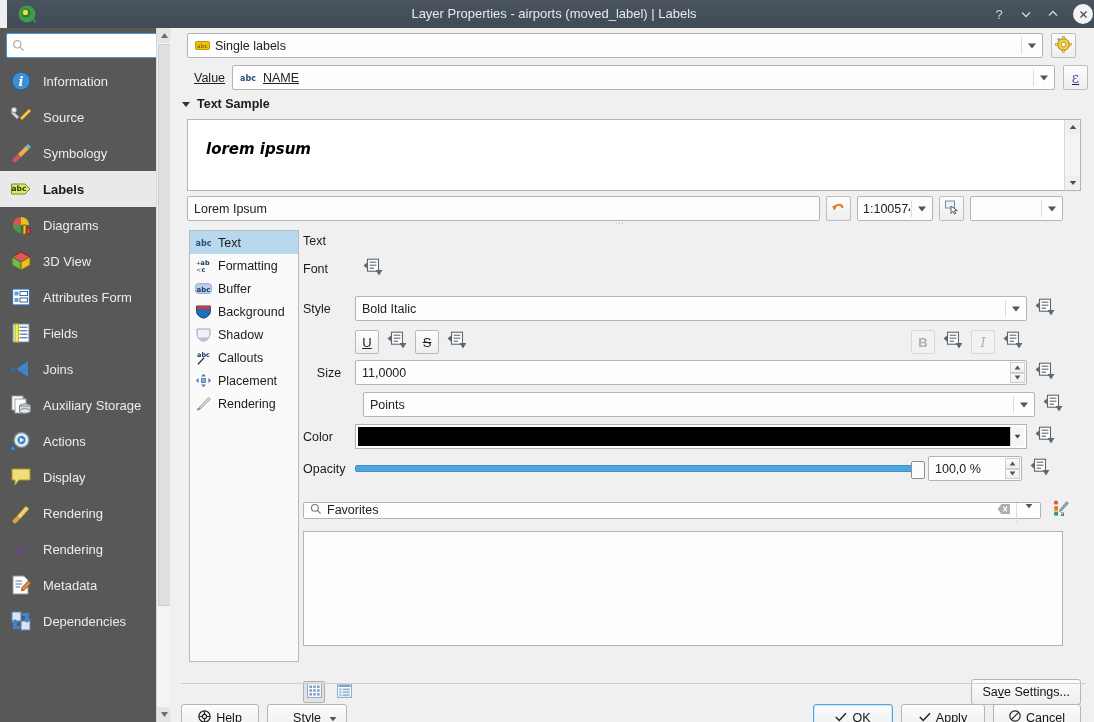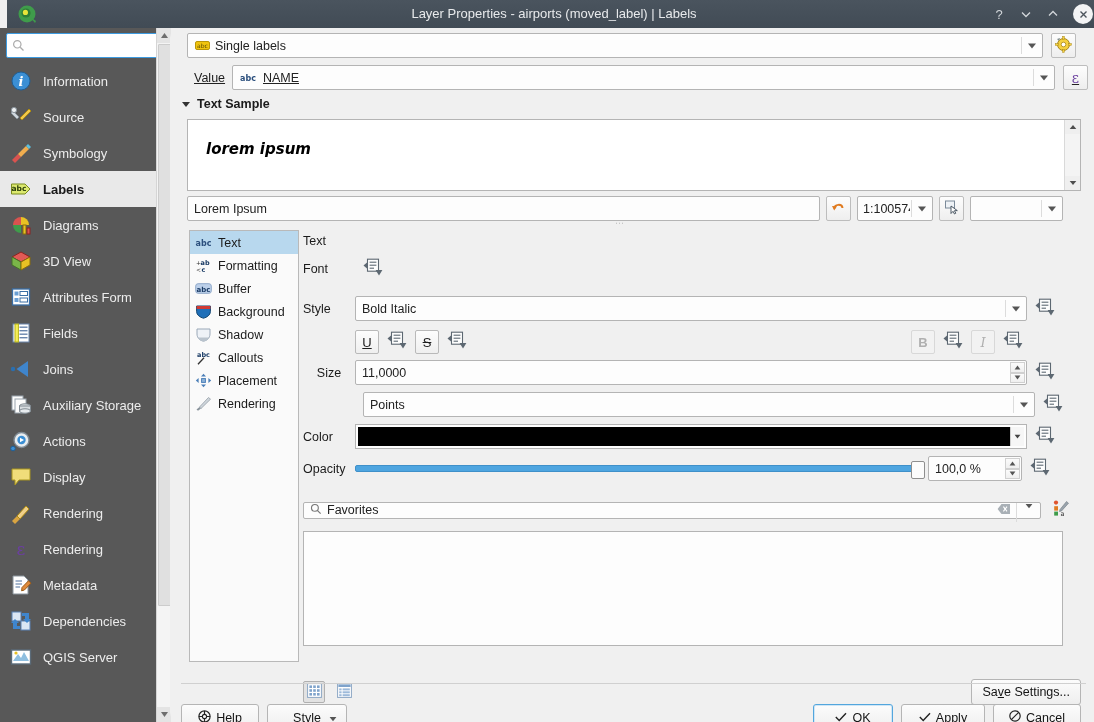--- a/index.html
+++ b/index.html
@@ -347,30 +347,20 @@
         <div class="nav-item">
           <span class="nav-ico">
             <svg width="22" height="22" viewBox="0 0 22 22">
               <rect x="2" y="2" width="9" height="9" fill="#dbe6f3" stroke="#5b82b5"></rect>
               <rect x="11" y="11" width="9" height="9" fill="#dbe6f3" stroke="#5b82b5"></rect>
               <path d="M12 3 L19 3 L19 9 L21 9 L17 13 L13 9 L15 9 L15 6 L12 6 Z" fill="#3f85cc"></path>
               <path d="M10 19 L3 19 L3 13 L1 13 L5 9 L9 13 L7 13 L7 16 L10 16 Z" fill="#3f85cc"></path>
             </svg>
           </span>
           <span class="nav-label">Dependencies</span>
-        </div>
-        <div class="nav-item">
-          <span class="nav-ico">
-            <svg width="22" height="22" viewBox="0 0 22 22">
-              <rect x="1.5" y="4" width="19" height="14" fill="#fff" stroke="#5b6b79" stroke-width="1.4"></rect>
-              <path d="M3 15 L8 8 L11 12 L14 6 L19 15 Z" fill="#8fbfe0"></path>
-              <circle cx="6" cy="7" r="1.6" fill="#e8c124"></circle>
-            </svg>
-          </span>
-          <span class="nav-label">QGIS Server</span>
         </div>
       </div>
   </div>
 
   <div class="side-scroll">
     <div class="ss-arrow">
       <svg width="9" height="7" viewBox="0 0 9 7">
           <path d="M4.5 1 L8 6 L1 6 Z" fill="#6d6d6d"></path>
         </svg>
     </div>

